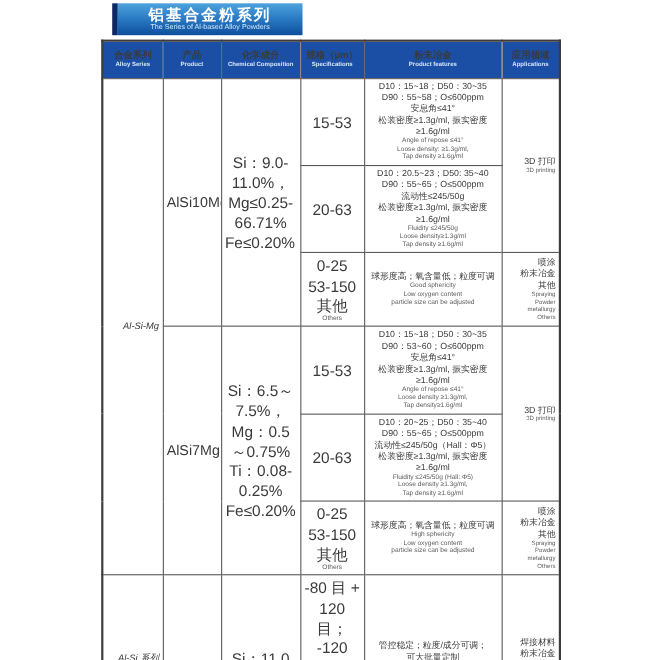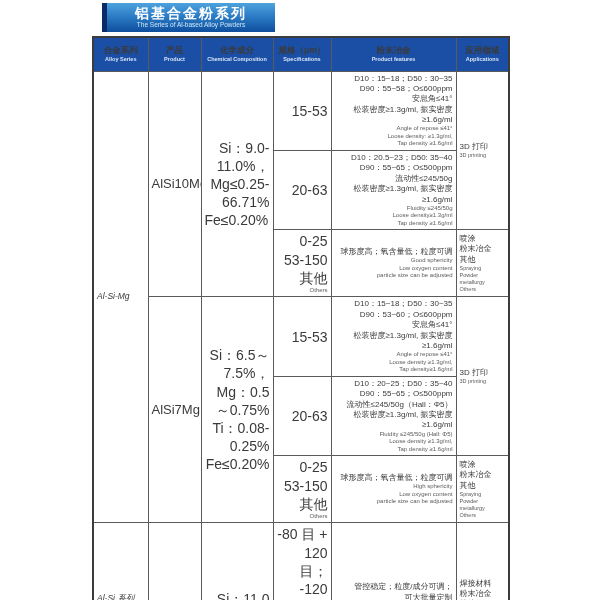--- a/index.html
+++ b/index.html
@@ -23,22 +23,22 @@
         border:2px solid #3c3c3c;}
   td,th{border:1px solid #5a5a5a;vertical-align:middle;padding:2px 3px;overflow:hidden;}
   thead th{
     background:#1b4fa5;color:#ffffff;padding:1px 2px;
   }
   thead .zh{font-size:8.5px;font-weight:bold;}
   thead .en{font-size:5.5px;font-weight:bold;color:#d7e6f8;}
   .zh,.en{white-space:pre-line;}
   .zh{font-size:14px;line-height:1.3;color:#3a3a3a;}
   .en{font-size:6px;line-height:1.25;color:#5c5c5c;}
-  .c{text-align:left;}
-  .l{text-align:right;}
+  .c{text-align:right;}
+  .l{text-align:center;}
   td.feat .zh{font-size:8px;letter-spacing:0;}
   td.feat .en{font-size:6px;}
   td.app .zh{font-size:8px;}
   td.app .en{font-size:5.5px;}
   td.series .zh{font-size:8.5px;font-style:italic;}
   td.prod .zh{font-size:13px;}
 </style>
 </head>
 <body>
 

